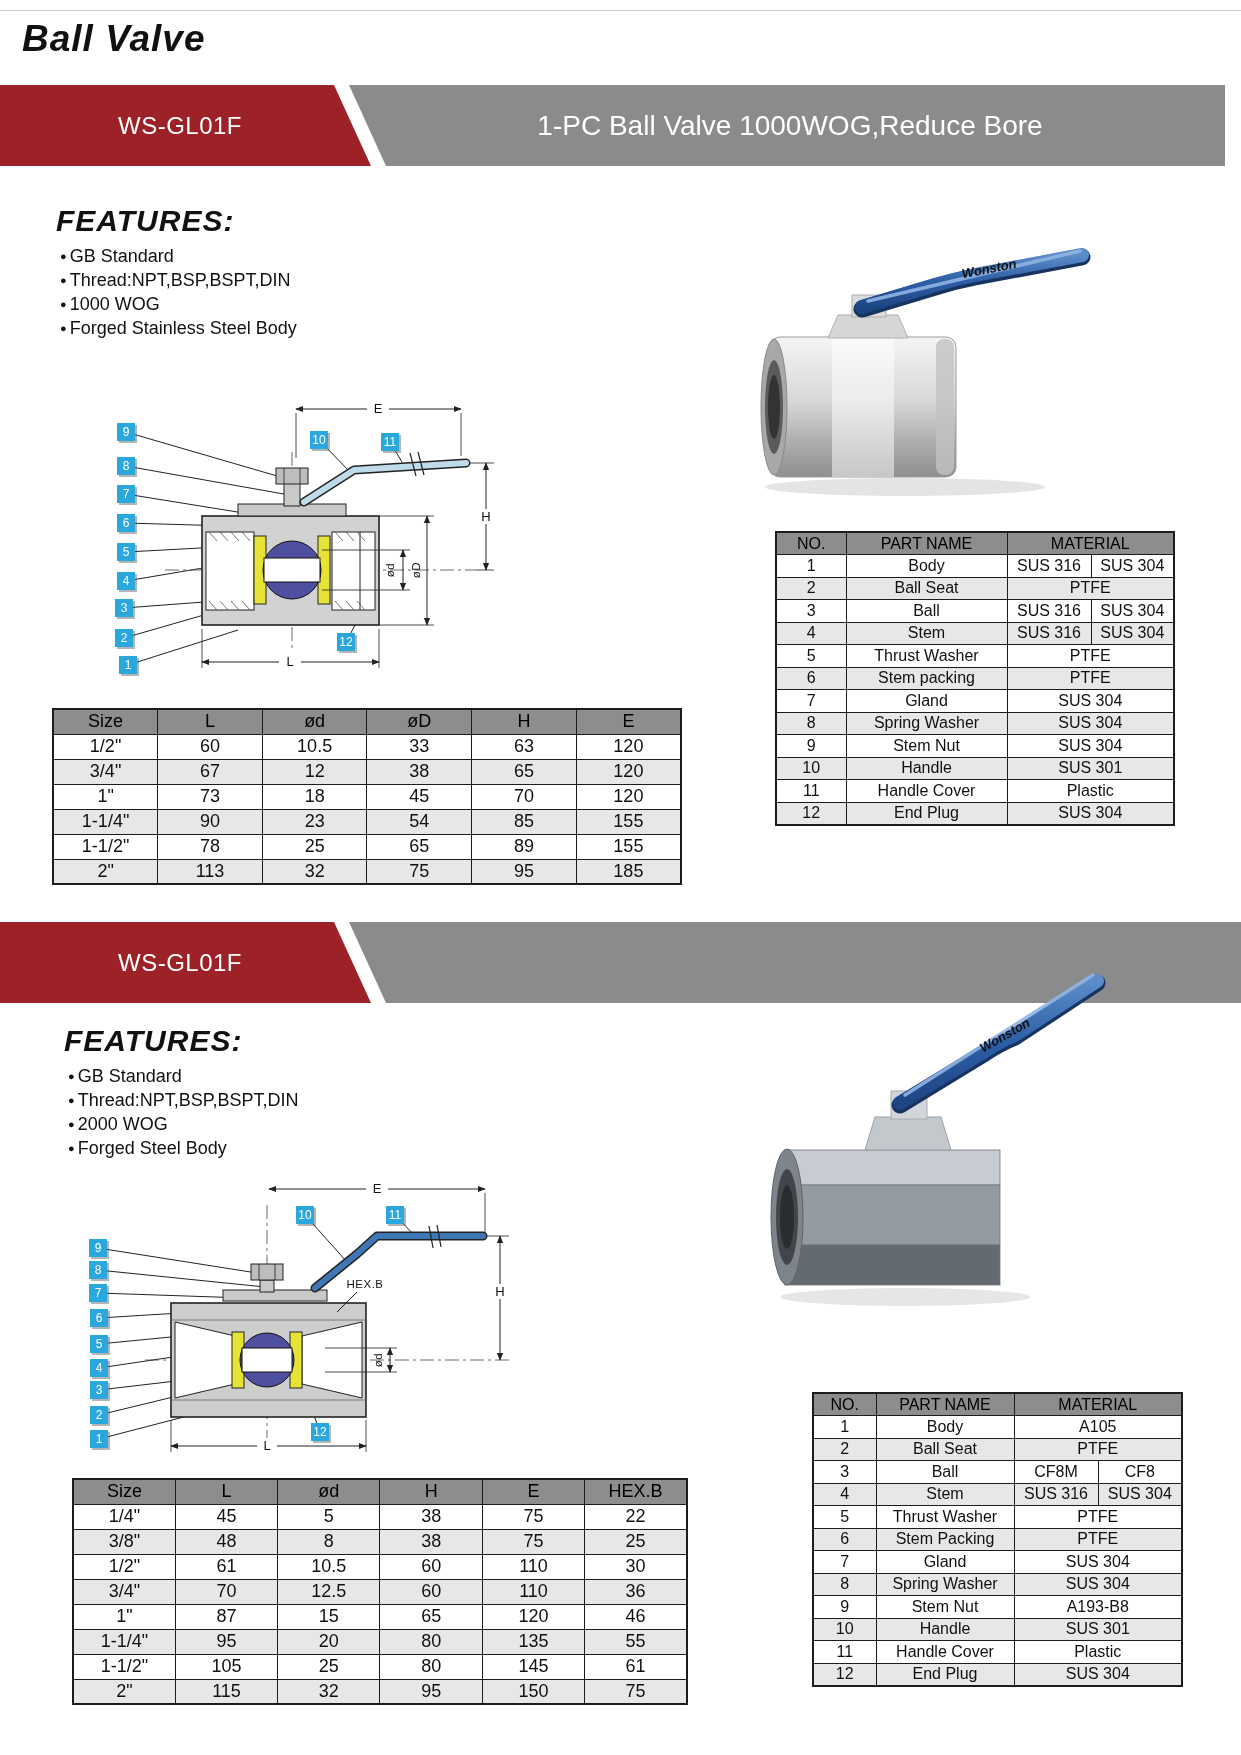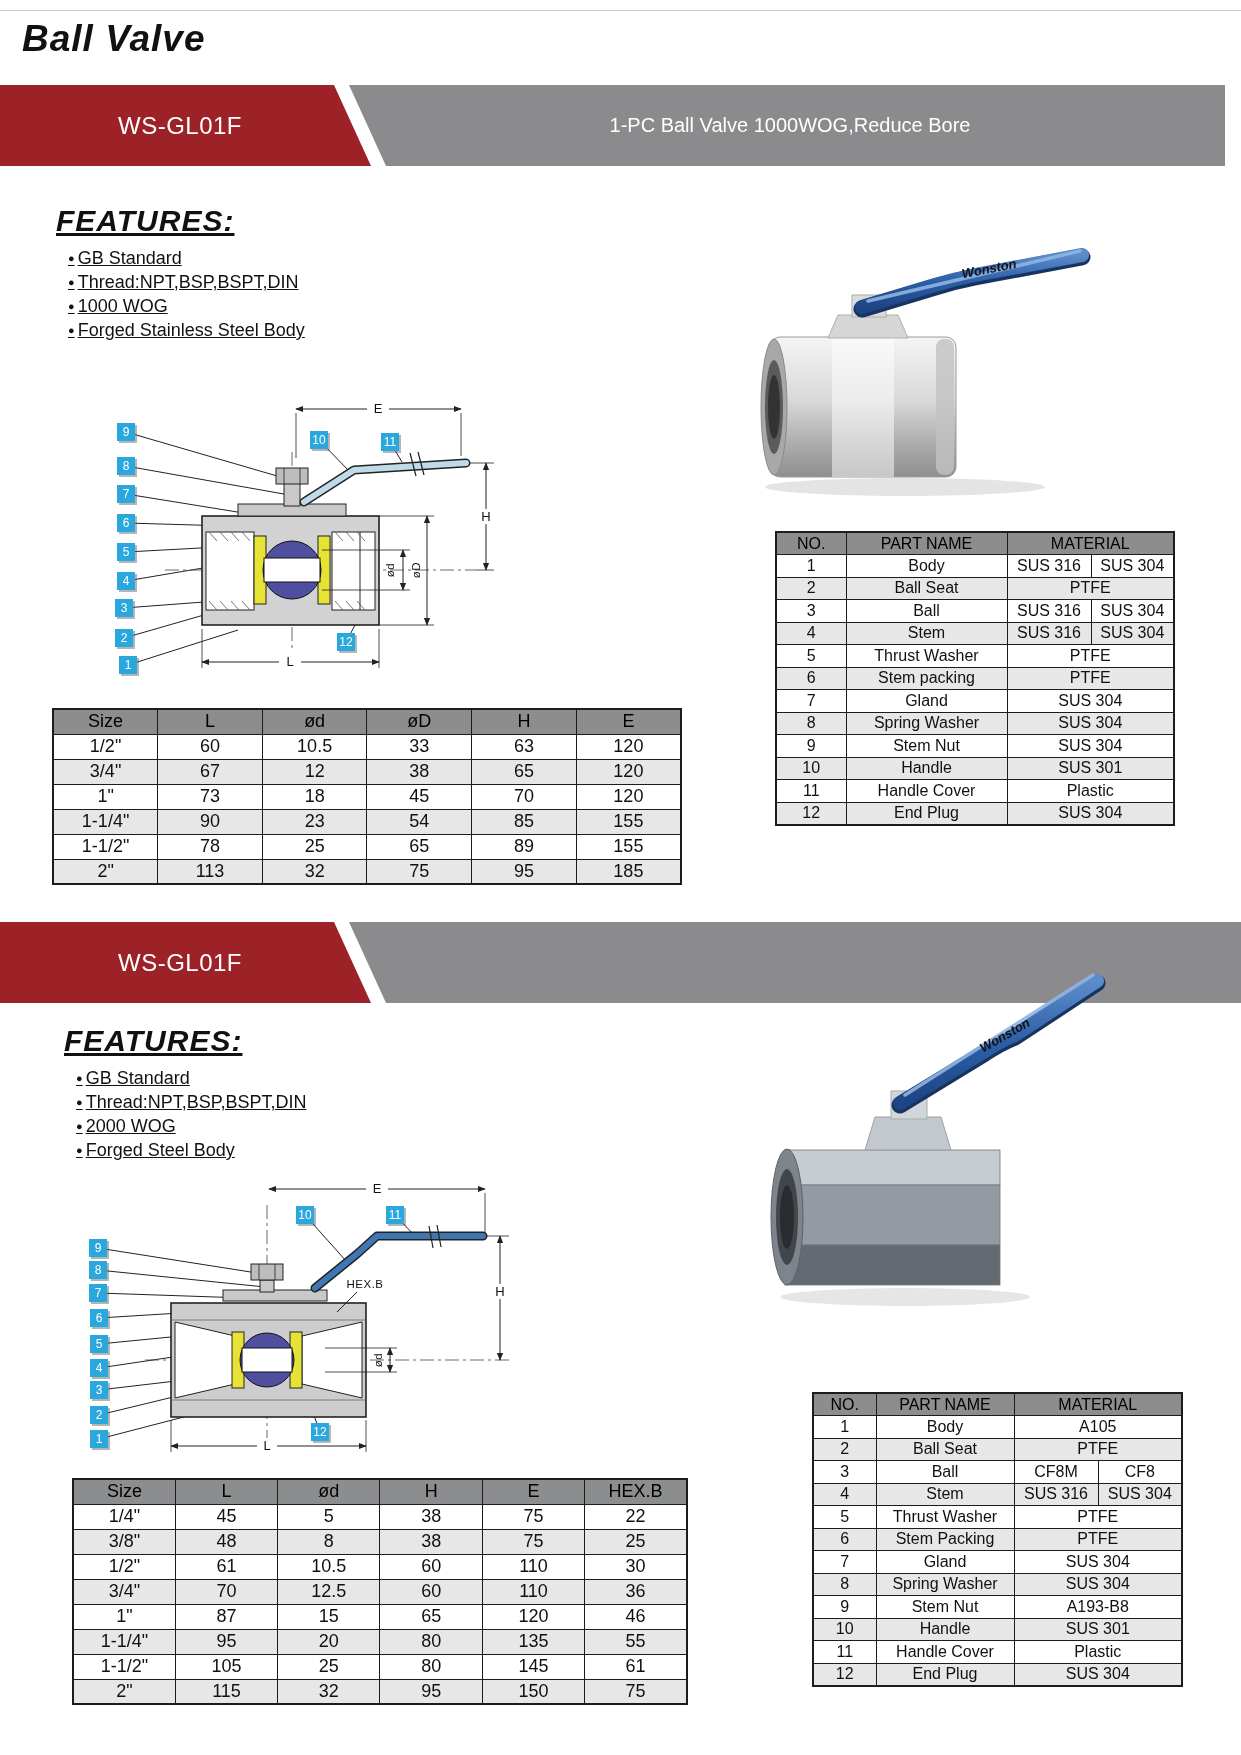--- a/index.html
+++ b/index.html
@@ -16,27 +16,27 @@
   .page-title{position:absolute;left:22px;top:18px;margin:0;font-size:37px;font-style:italic;font-weight:bold;letter-spacing:1px;}
   
   .banner{position:absolute;left:0;width:1241px;height:76px;}
   .banner-red{position:absolute;left:0;top:0;width:380px;height:81px;background:var(--banner-red);
     clip-path:polygon(0 0,334px 0,371px 81px,0 81px);}
   .banner-gray{position:absolute;left:0;top:0;height:81px;background:var(--banner-gray);}
   .banner-gray.g1{width:1225px;clip-path:polygon(349px 0,1225px 0,1225px 81px,386px 81px);}
   .banner-gray.g2{width:1241px;clip-path:polygon(349px 0,1241px 0,1241px 81px,386px 81px);}
   .banner-model{position:absolute;left:20px;top:0;width:320px;height:81px;line-height:81px;text-align:center;
     color:#fff;font-size:24px;font-weight:500;letter-spacing:.5px;}
-  .banner-title{position:absolute;top:0;height:81px;line-height:81px;text-align:center;color:#fff;font-size:20px;font-weight:500;}
+  .banner-title{position:absolute;top:0;height:81px;line-height:81px;text-align:center;color:#fff;font-size:28px;font-weight:500;}
   .banner-title.t1{left:390px;width:800px;}
   .banner-title.t2{left:390px;width:820px;}
   
-  .features{position:absolute;text-decoration:underline;}
+  .features{position:absolute;}
   .features-heading{font-size:30px;font-style:italic;font-weight:bold;letter-spacing:1px;margin:0 0 6px 0;}
-  .features-list{list-style:none;margin:8px;padding:0 0 0 4px;font-size:18px;line-height:24px;}
+  .features-list{list-style:none;margin:0;padding:0 0 0 4px;font-size:18px;line-height:24px;}
   .features-list li::before{content:"\25CF";font-size:11px;margin-right:3px;vertical-align:2px;}
   
   .callout{position:absolute;width:18px;height:18px;background:var(--callout-blue);color:#fff;font-size:12px;
     line-height:18px;text-align:center;box-shadow:2px 2px 0 rgba(90,90,90,.45);}
   .drawing{position:absolute;}
   svg text{font-family:"Liberation Sans","DejaVu Sans",sans-serif;font-size:13px;fill:#111;}
   svg text.small{font-size:11.5px;letter-spacing:.5px;}
   
   table{position:absolute;border-collapse:collapse;table-layout:fixed;background:#fff;}
   th,td{border:1.6px solid #1c1c1c;text-align:center;font-weight:normal;padding:0;overflow:hidden;white-space:nowrap;}

